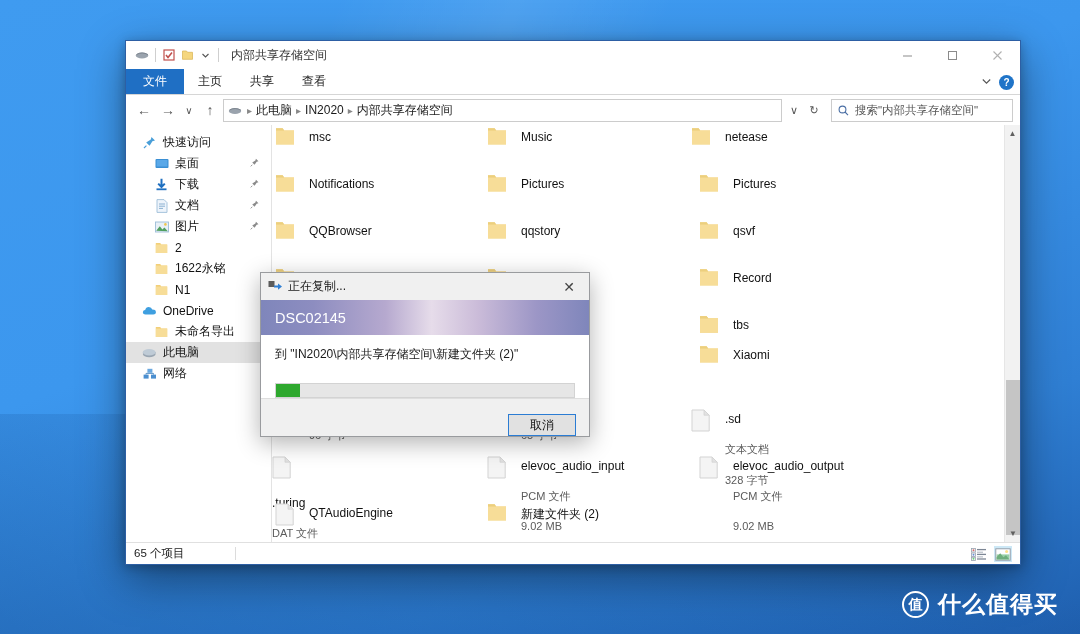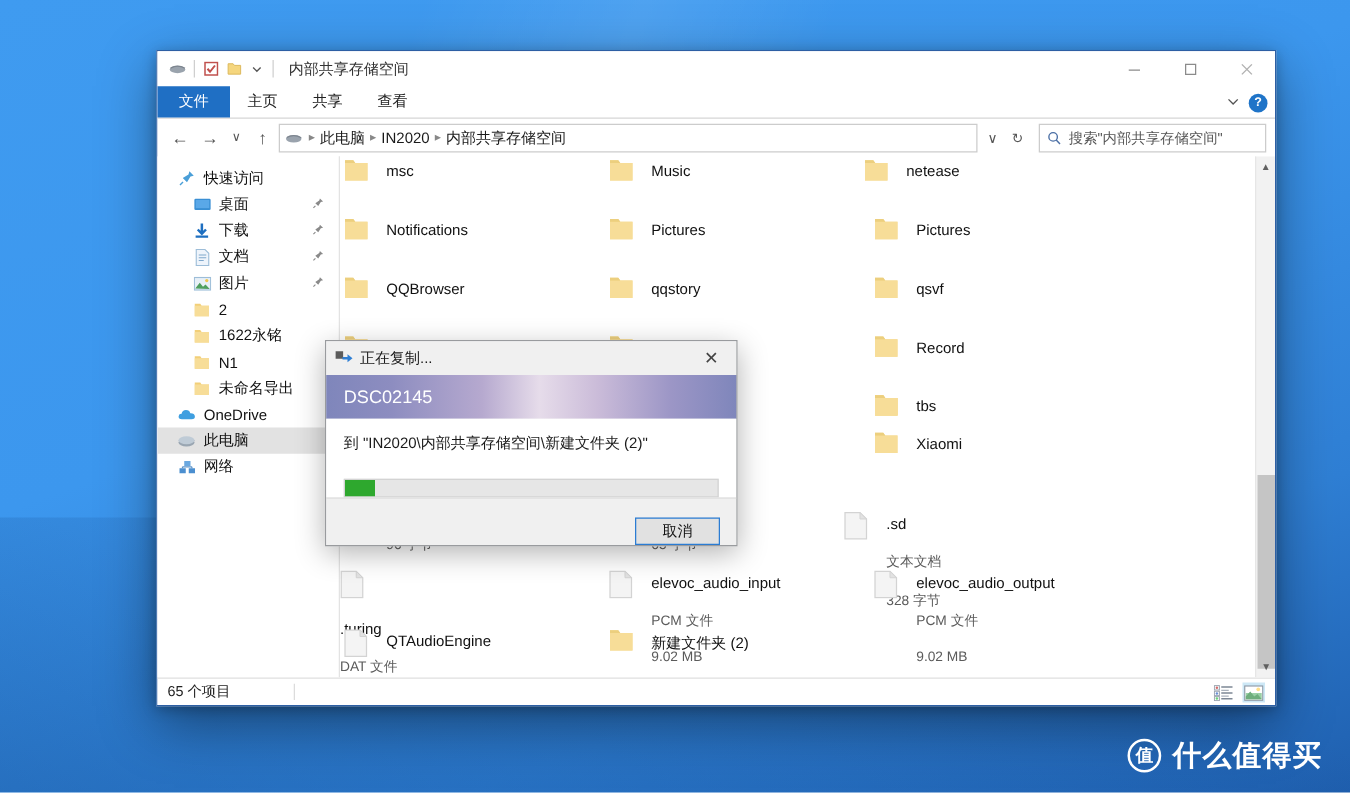--- a/index.html
+++ b/index.html
@@ -322,36 +322,36 @@
         </div>
         <div class="snode indent">
           <span class="sicon">
             <svg width="13" height="12" viewBox="0 0 13 12">
               <path d="M0.8 1 h4.4 l1.1 1.6 H12.2 v8.4 H0.8 Z" fill="#f2cf78"></path>
               <path d="M0.8 2.6 h11.4 v8.4 H0.8 Z" fill="#f7dd98"></path>
             </svg>
           </span>
           <span>N1</span>
         </div>
+        <div class="snode">
+          <span class="sicon">
+            <svg width="15" height="11" viewBox="0 0 15 11">
+              <path d="M3.6 9.4 Q0.6 9.4 0.9 7 Q1.2 5 3.2 5.1 Q3.8 2 6.8 2 Q9.6 2 10.2 4.6 Q13.6 4.4 13.9 7 Q14.2 9.4 11.2 9.4 Z" fill="#3f9fe0"></path>
+            </svg>
+          </span>
+          <span>OneDrive</span>
+        </div>
         <div class="snode indent">
           <span class="sicon">
             <svg width="13" height="12" viewBox="0 0 13 12">
               <path d="M0.8 1 h4.4 l1.1 1.6 H12.2 v8.4 H0.8 Z" fill="#f2cf78"></path>
               <path d="M0.8 2.6 h11.4 v8.4 H0.8 Z" fill="#f7dd98"></path>
             </svg>
           </span>
           <span>未命名导出</span>
-        </div>
-        <div class="snode">
-          <span class="sicon">
-            <svg width="15" height="11" viewBox="0 0 15 11">
-              <path d="M3.6 9.4 Q0.6 9.4 0.9 7 Q1.2 5 3.2 5.1 Q3.8 2 6.8 2 Q9.6 2 10.2 4.6 Q13.6 4.4 13.9 7 Q14.2 9.4 11.2 9.4 Z" fill="#3f9fe0"></path>
-            </svg>
-          </span>
-          <span>OneDrive</span>
         </div>
         <div class="snode sel">
           <span class="sicon">
             <svg width="15" height="12" viewBox="0 0 15 12">
               <ellipse cx="7.2" cy="7" rx="6.4" ry="3.2" fill="#9aa6b2"></ellipse>
               <path d="M1.2 5.6 Q7.2 2.2 13.4 5.8" stroke="#6f7c89" fill="none" stroke-width="1.1"></path>
               <ellipse cx="7.2" cy="5.2" rx="6.4" ry="3.2" fill="#bfcbd6"></ellipse>
             </svg>
           </span>
           <span>此电脑</span>
@@ -546,21 +546,21 @@
               <svg width="22" height="19" viewBox="0 0 22 19">
                 <path d="M2 1.2 h6.6 l1.6 2.2 H20 v14 H2 Z" fill="#f4d88c"></path>
                 <path d="M2 3.4 h18 v14 H2 Z" fill="#f7dd98"></path>
                 <path d="M2 1.2 h6.6 l1.6 2.2 H2 Z" fill="#eccf7e"></path>
               </svg>
             </div>
             <div class="meta">
               <div class="nm">Xiaomi</div>
             </div>
           </div>
-          <div class="tile" style="left: 400px; top: 282px;">
+          <div class="tile" style="left: 416px; top: 282px;">
             <div class="glyph">
               <svg width="20" height="23" viewBox="0 0 20 23">
                 <path d="M1 1 h12 l5.2 5.2 V22 H1 Z" fill="#f4f4f4" stroke="#d3d3d3" stroke-width="1"></path>
                 <path d="M13 1 v5.2 h5.2 Z" fill="#e2e2e2" stroke="#d3d3d3" stroke-width=".8"></path>
               </svg>
             </div>
             <div class="meta">
               <div class="nm">.sd</div>
               <div class="sub">文本文档</div>
               <div class="sub">328 字节</div>

